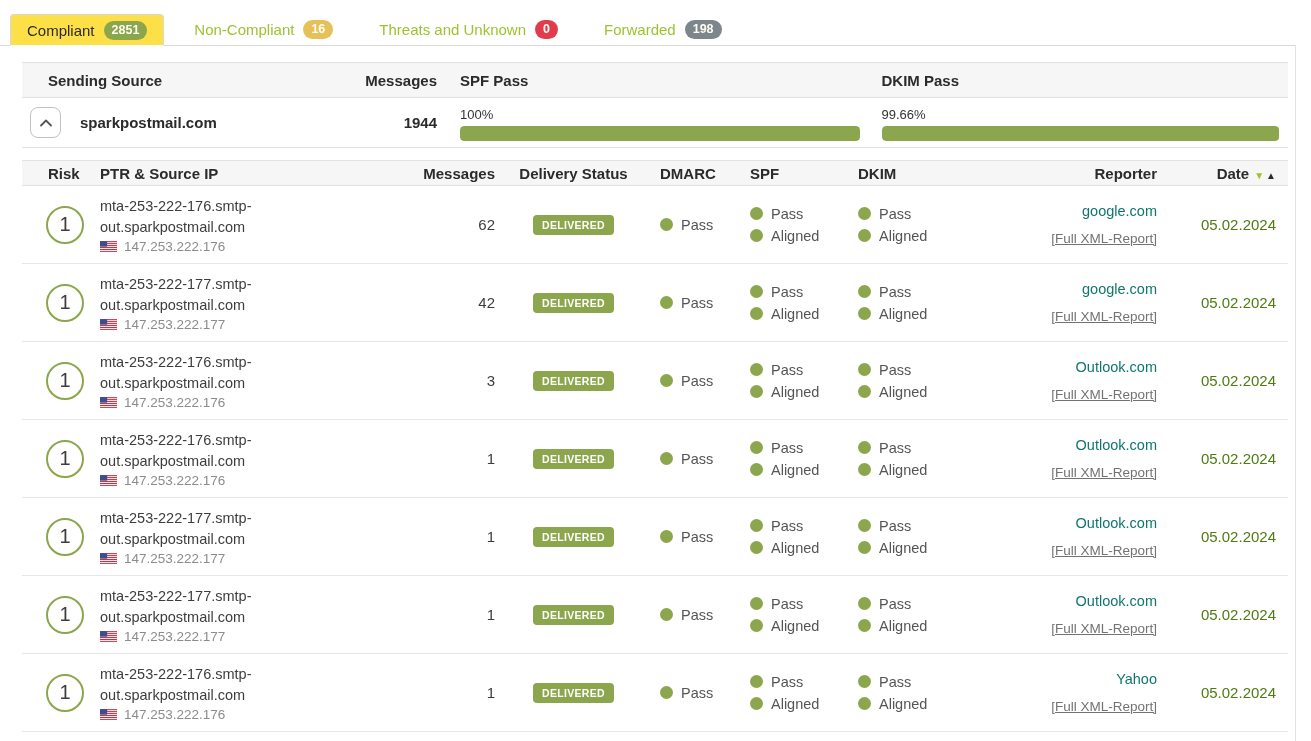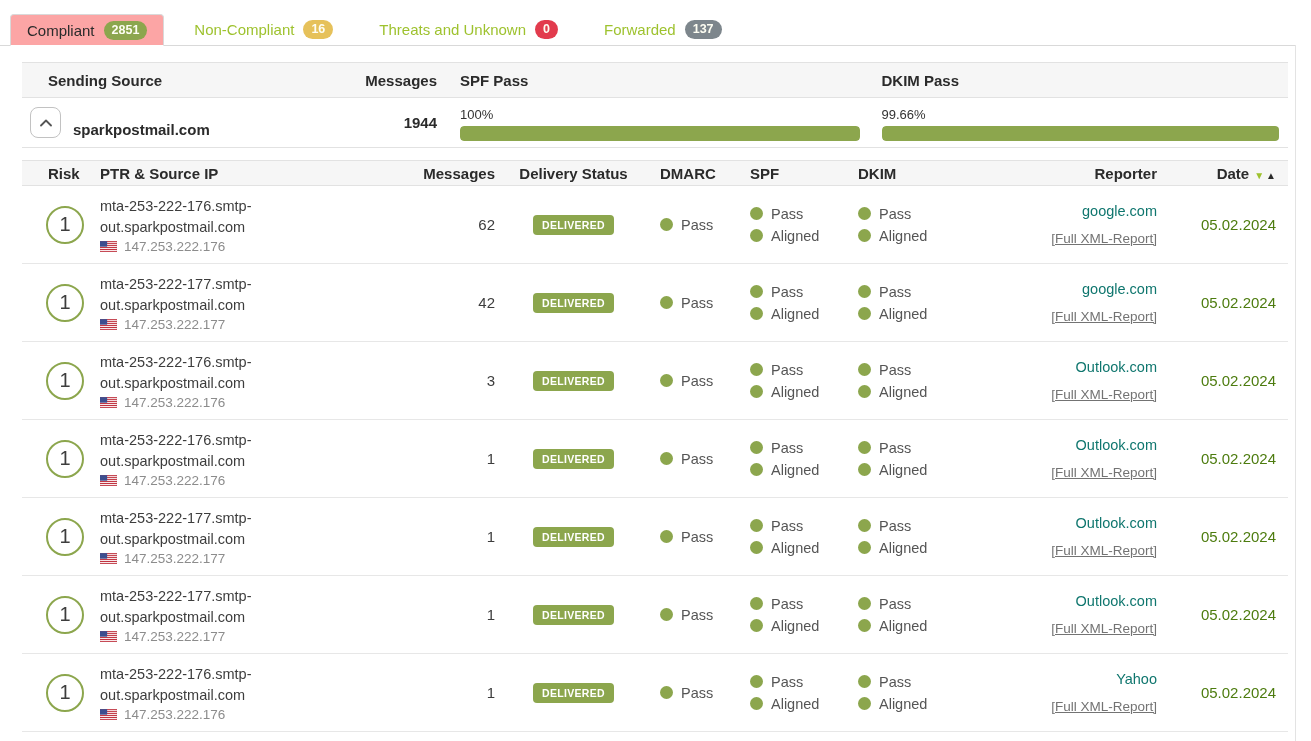--- a/index.html
+++ b/index.html
@@ -6,39 +6,39 @@
   html,body { width:1311px; height:741px; overflow:hidden; background:#fff;
     font-family:"Liberation Sans", sans-serif; color:#3d3d3d; }
   .page { position:relative; width:1311px; height:741px; }
   .right-border { position:absolute; left:1295px; top:45px; width:1px; height:696px; background:#e3e3e3; }
 
   
   .tabbar { display:flex; align-items:flex-end; padding:14px 0 0 10px; margin-right:15px;
     border-bottom:1px solid #d9d9d9; height:46px; }
   .tab { display:inline-flex; align-items:center; gap:9px; height:32px; padding:0 16px;
     font-size:15px; cursor:pointer; color:#9EC22E; margin-right:14px; white-space:nowrap; }
-  .tab.active { background:#fca5a5; border:1px solid #d9d9d9; border-bottom:1px solid #fff;
+  .tab.active { background:#fde047; border:1px solid #d9d9d9; border-bottom:1px solid #fff;
     border-radius:4px 4px 0 0; margin-bottom:-1px; color:#2b2b2b; }
   .count-badge { display:inline-block; min-width:20px; text-align:center; padding:2px 8px;
     border-radius:10px; color:#fdfdf2; font-size:12.5px; font-weight:bold; line-height:15px; }
 
   
   .panel { margin-left:22px; width:1266px; }
   .gray-head { background:#f6f6f6; border-top:1px solid #e2e2e2; border-bottom:1px solid #e2e2e2;
     font-weight:bold; font-size:15px; color:#2b2b2b; }
 
   
   .sum-cols { display:grid; grid-template-columns:330px 95px 1fr 1fr; align-items:center; }
   .sum-head { height:36px; margin-top:16px; }
   .sum-head .c1 { padding-left:26px; }
   .sum-head .c2 { text-align:right; padding-right:10px; }
   .sum-head .c3 { padding-left:13px; }
   .sum-head .c4 { padding-left:14px; }
   .sum-row { height:50px; border-bottom:1px solid #e2e2e2; background:#fff; }
-  .sum-source { display:flex; align-items:flex-end; gap:12px; padding-left:8px; }
+  .sum-source { display:flex; align-items:center; gap:19px; padding-left:8px; }
   .expand-btn { width:31px; height:31px; border:1px solid #c2c2c2; border-radius:8px; background:#fff;
     display:flex; align-items:center; justify-content:center; cursor:pointer; }
   .domain { font-weight:bold; font-size:15px; color:#2b2b2b; }
   .sum-msgs { text-align:right; padding-right:10px; font-weight:bold; font-size:15px; color:#2b2b2b; }
   .bar-cell { padding:2px 8px 0 13px; }
   .bar-cell.dkim { padding-left:14px; }
   .bar-label { font-size:13px; color:#333; margin-bottom:4px; }
   .bar-track { height:15px; border-radius:4px; overflow:hidden; }
   .bar-fill { height:15px; border-radius:4px; }
 
@@ -91,21 +91,21 @@
     <div class="tab">
       <span>Non-Compliant</span>
       <span class="count-badge" style="background-color: rgb(230, 193, 90);">16</span>
     </div>
     <div class="tab">
       <span>Threats and Unknown</span>
       <span class="count-badge" style="background-color: rgb(226, 59, 77);">0</span>
     </div>
     <div class="tab">
       <span>Forwarded</span>
-      <span class="count-badge" style="background-color: rgb(125, 134, 140);">137</span>
+      <span class="count-badge" style="background-color: rgb(125, 134, 140);">198</span>
     </div>
   </div>
 
   <div class="panel">
     <div class="sum-cols sum-head gray-head">
       <div class="c1">Sending Source</div>
       <div class="c2">Messages</div>
       <div class="c3">SPF Pass</div>
       <div class="c4">DKIM Pass</div>
     </div>

